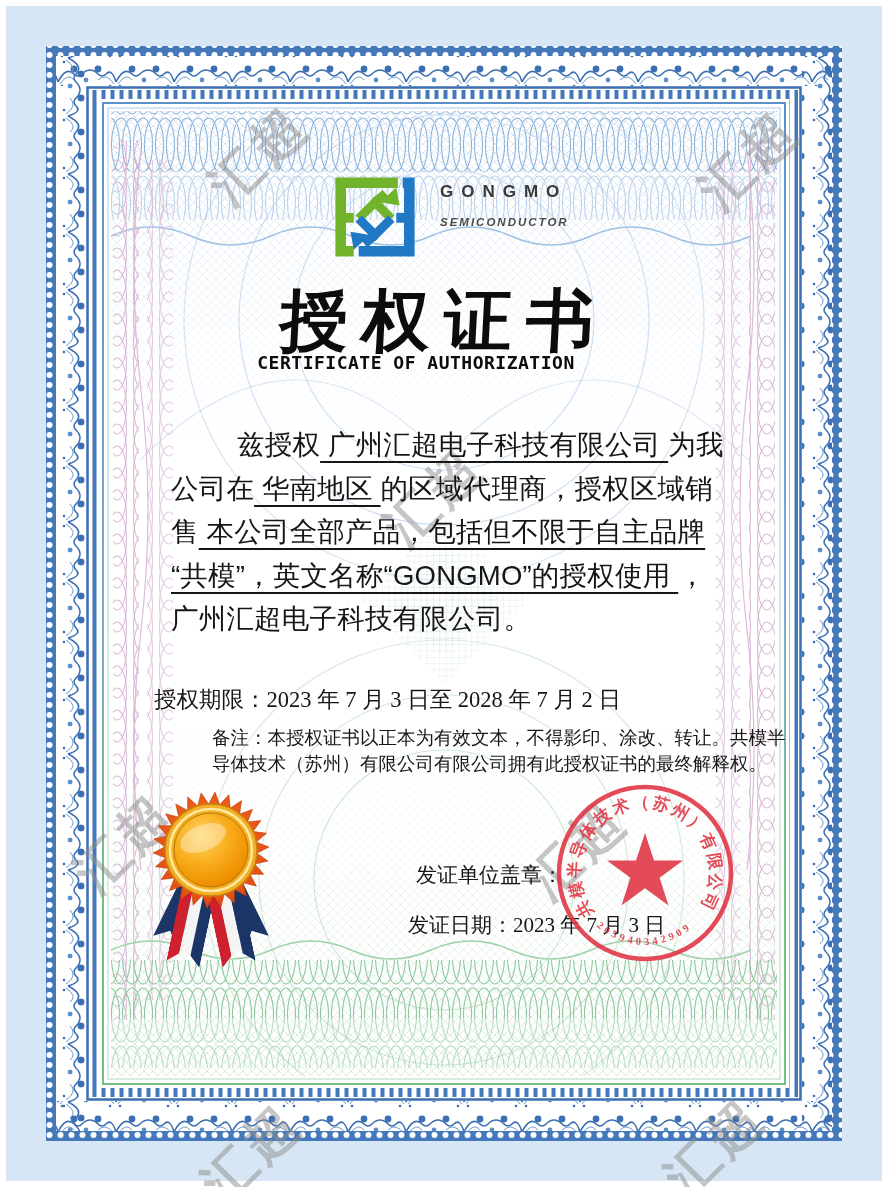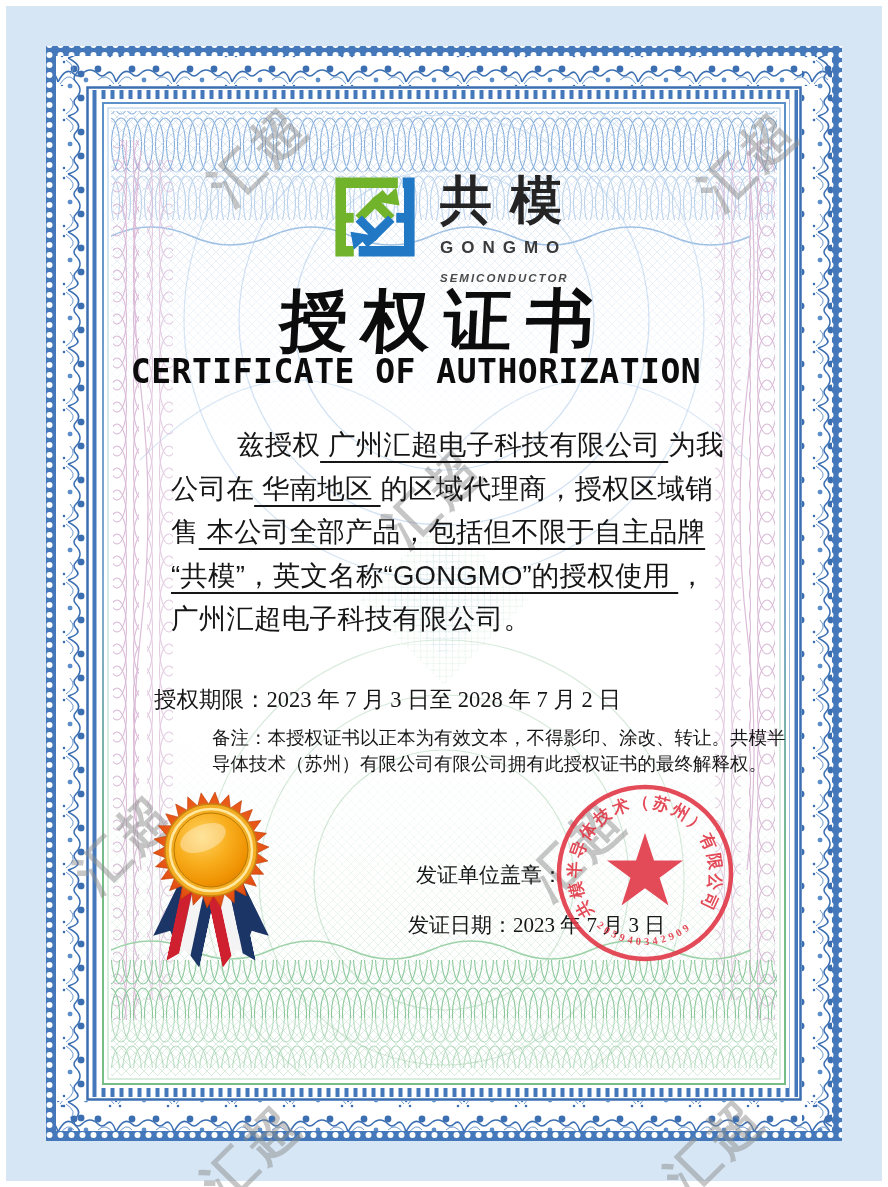--- a/index.html
+++ b/index.html
@@ -14,21 +14,21 @@
   #logo-text{position:absolute;left:440px;top:172px;z-index:2;}
   #logo-cn{font-size:52px;font-weight:800;letter-spacing:18px;color:#242424;line-height:56px;white-space:nowrap;}
   #logo-en{font-size:17px;font-weight:700;letter-spacing:8px;color:#3a3a3a;margin-top:10px;white-space:nowrap;}
   #logo-sub{font-size:11.5px;font-weight:700;letter-spacing:2px;color:#4a4a4a;margin-top:14px;white-space:nowrap;font-style:italic;}
   
   #title-cn{left:0;width:888px;top:276px;text-align:center;
             font-family:"Liberation Serif","DejaVu Serif",serif;font-weight:900;
             font-size:68px;letter-spacing:14px;color:#0c0c0c;transform:skewX(-3deg);}
   #title-en{left:0;width:832px;top:352px;text-align:center;
             font-family:"DejaVu Sans Mono","Liberation Mono",monospace;
-            font-weight:700;font-size:33px;letter-spacing:0.5px;color:#0c0c0c;}
+            font-weight:700;font-size:18px;letter-spacing:0.5px;color:#0c0c0c;}
   
   #body-paragraph{left:171px;top:423px;width:550px;z-index:2;color:#161616;}
   .b-line{height:43.5px;line-height:43.5px;font-size:27.5px;letter-spacing:0.2px;white-space:nowrap;
           font-family:"Liberation Sans",sans-serif;}
   .b-line.indent{text-indent:66px;}
   .useg{text-decoration:underline;text-decoration-thickness:2px;text-underline-offset:7px;}
   
   .serifline{position:absolute;z-index:2;font-family:"Liberation Serif","DejaVu Serif",serif;
              color:#161616;white-space:nowrap;}
   #term-line{left:154px;top:684px;font-size:22.5px;}
@@ -194,21 +194,20 @@
     <rect x="18" y="55" width="16" height="12" fill="#72b32c"></rect>
     <rect x="86" y="55" width="16" height="12" fill="#2178c4"></rect>
     <path d="M40 62 L60 42 L80 62" fill="none" stroke="#72b32c" stroke-width="11"></path>
     <path d="M40 62 L60 82 L80 62" fill="none" stroke="#2178c4" stroke-width="11"></path>
     <path d="M60 42 L73 31" stroke="#72b32c" stroke-width="11"></path>
     <polygon points="86,24 90,46 66,42" fill="#72b32c"></polygon>
     <path d="M60 82 L47 93" stroke="#2178c4" stroke-width="11"></path>
     <polygon points="34,100 30,78 54,82" fill="#2178c4"></polygon>
   </svg>
   <div id="logo-text">
-    <div id="logo-cn">共模</div>
     <div id="logo-en">GONGMO</div>
     <div id="logo-sub">SEMICONDUCTOR</div>
   </div>
 
   <div id="title-cn" class="layer">授权证书</div>
   <div id="title-en" class="layer">CERTIFICATE OF AUTHORIZATION</div>
 
   <div id="body-paragraph" class="layer">
       <div class="b-line indent"><span>兹授权</span><span class="useg"> 广州汇超电子科技有限公司 </span><span>为我</span></div>
       <div class="b-line"><span>公司在</span><span class="useg"> 华南地区 </span><span>的区域代理商，授权区域销</span></div>

